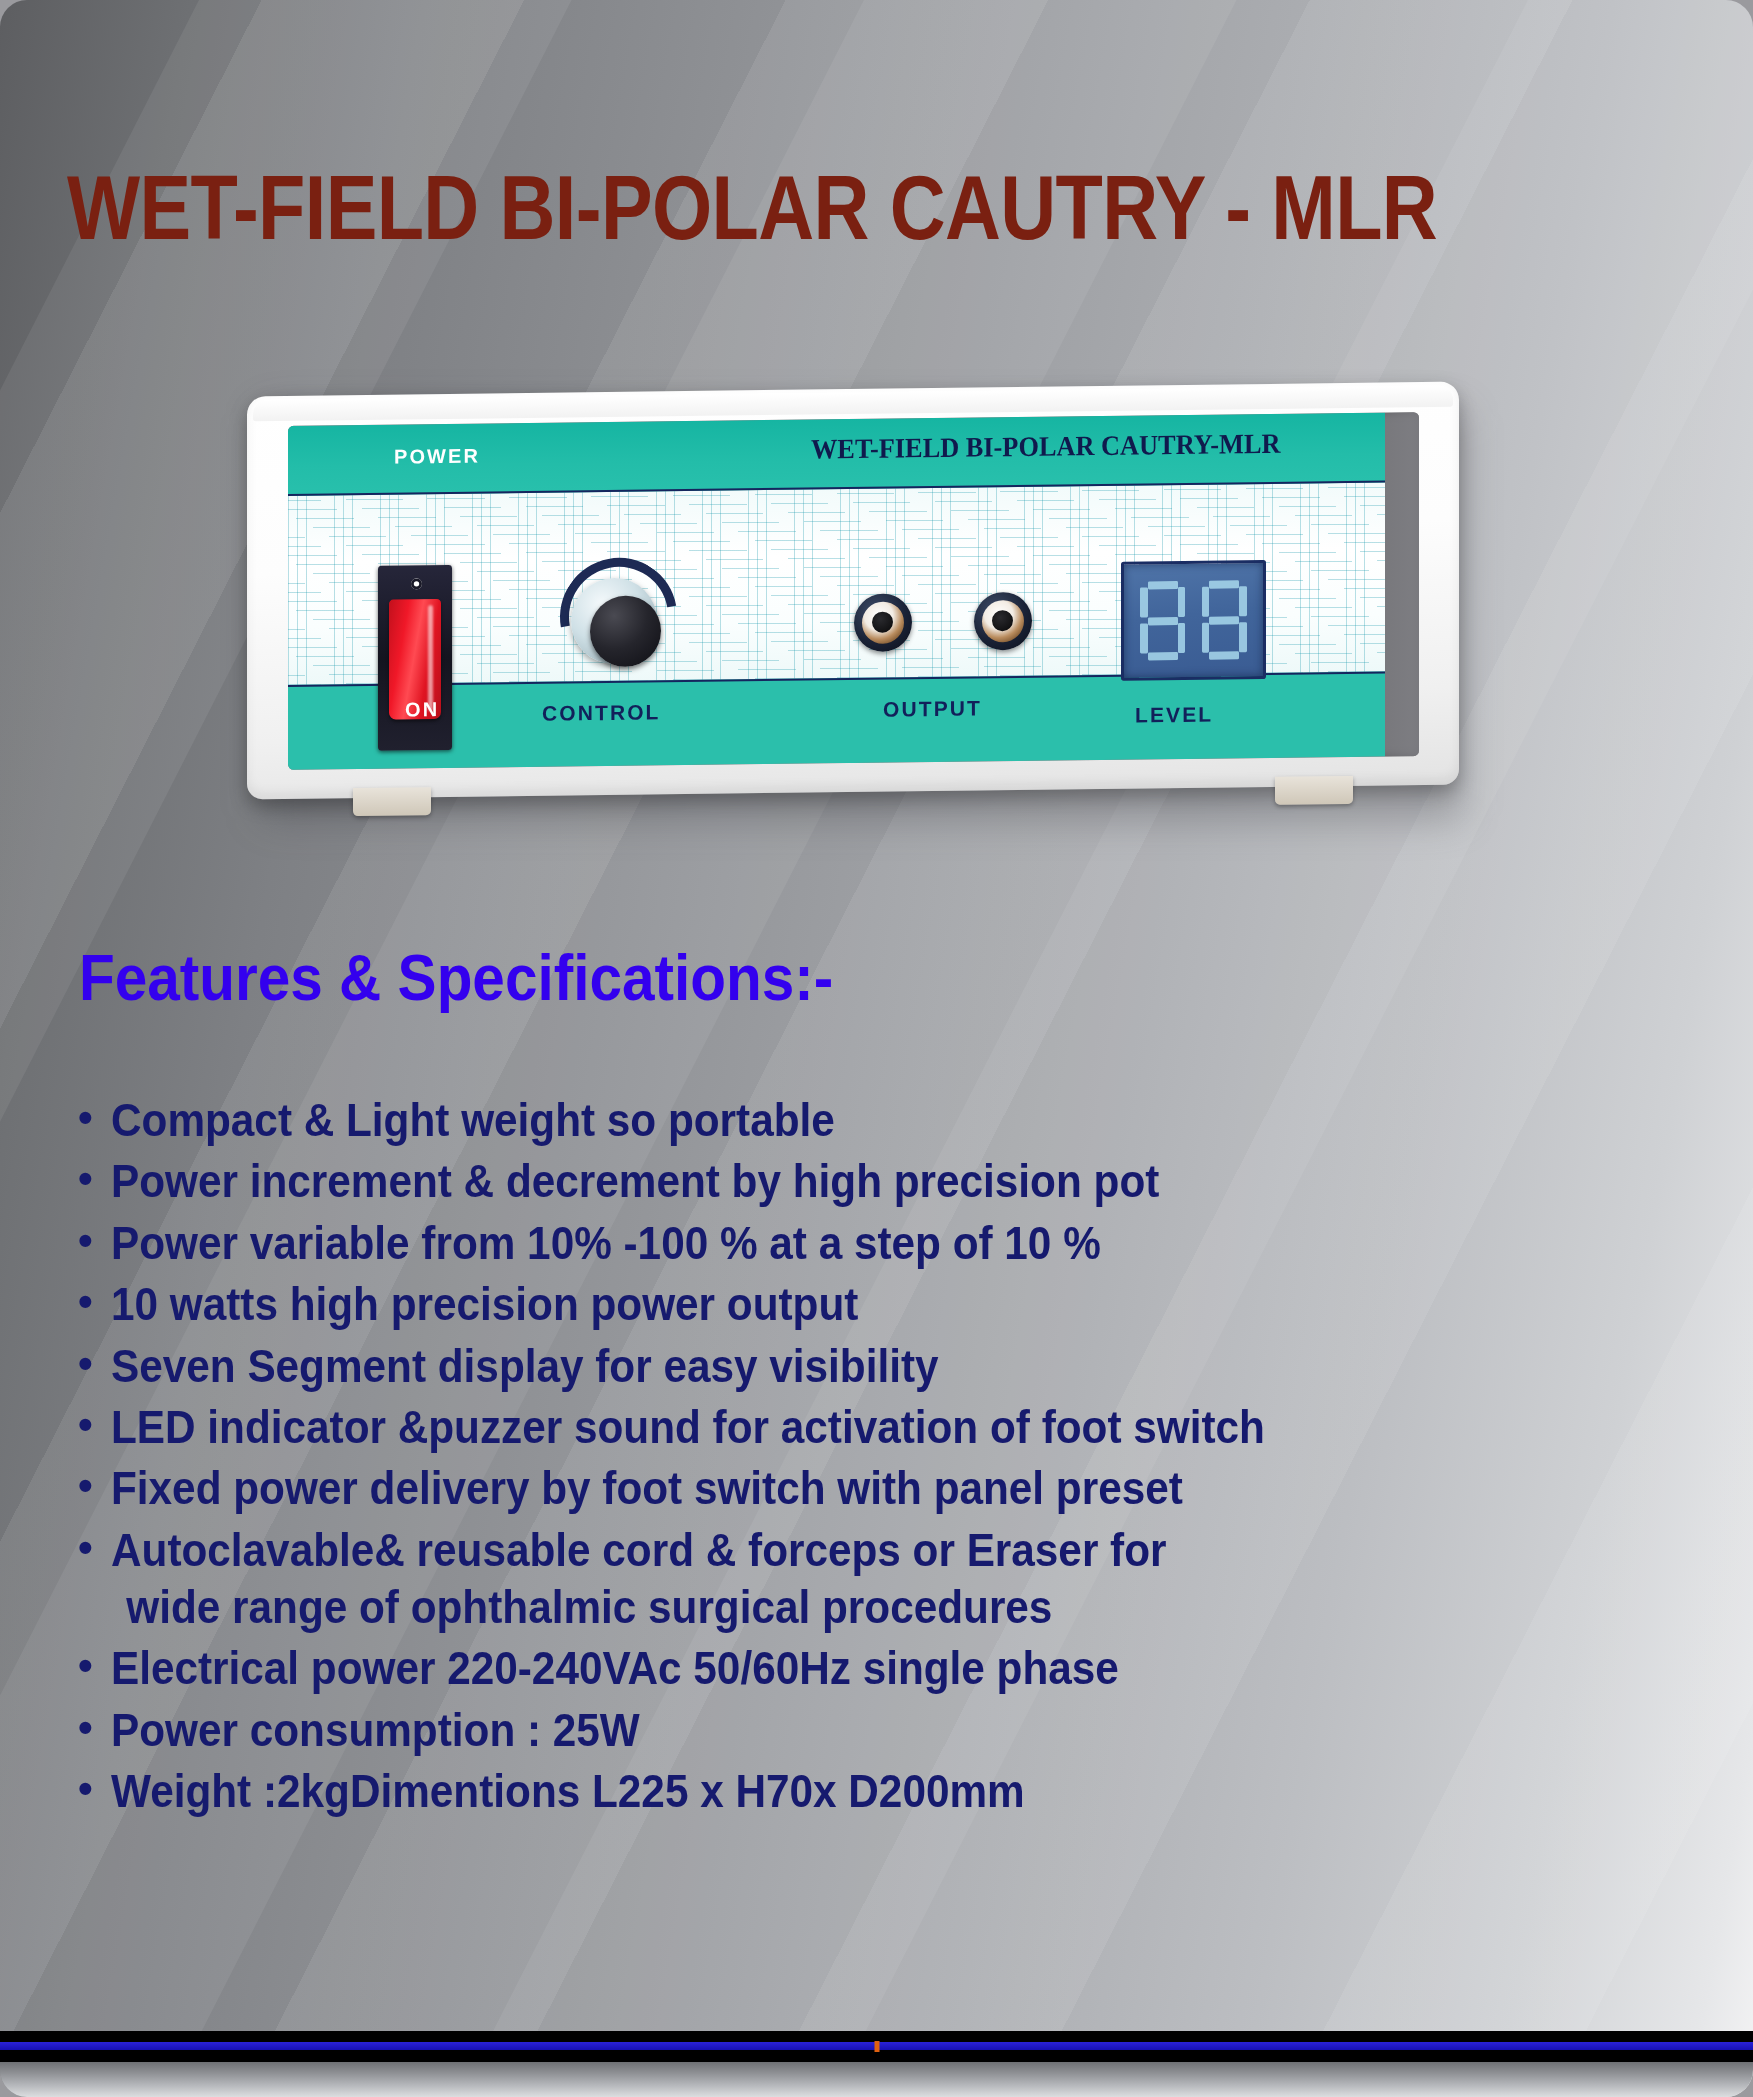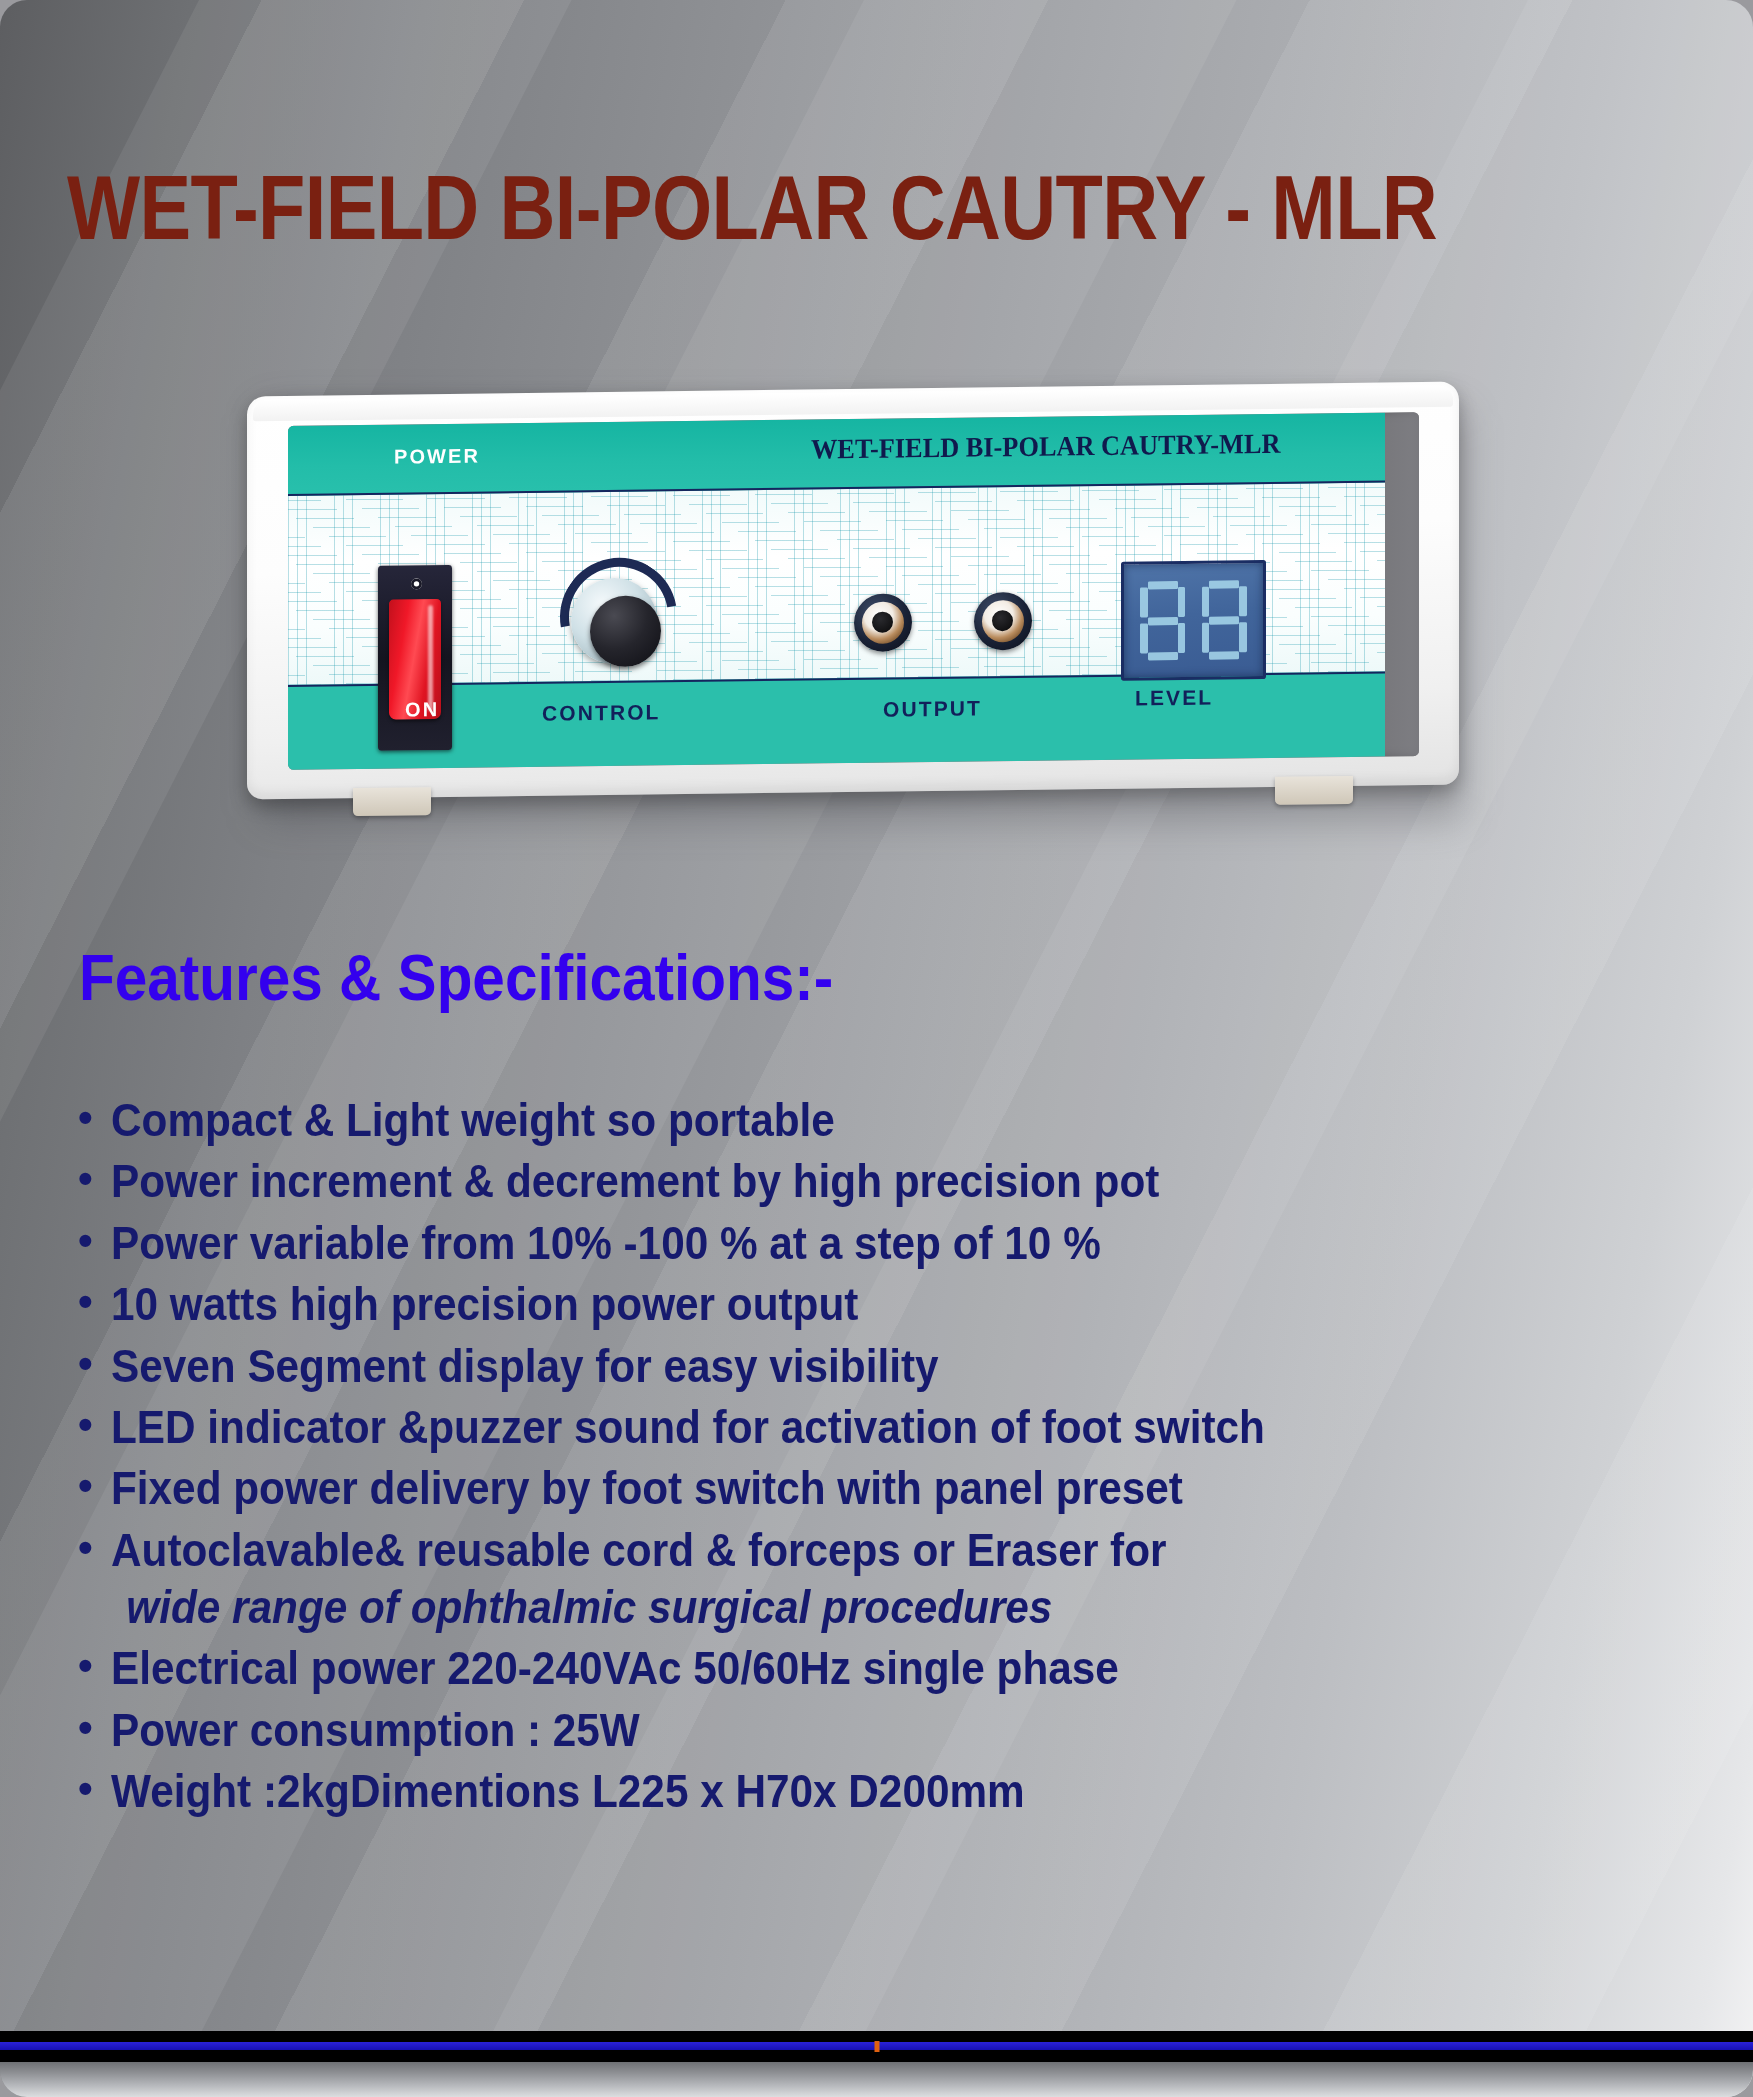--- a/index.html
+++ b/index.html
@@ -152,21 +152,21 @@
   }
   .digit{position:relative;width:45px;height:79px;}
   .seg{position:absolute;background:#a8d8ec;border-radius:1.4px;opacity:.85;}
   .s-a{left:7.8px;top:0;width:30px;height:7.8px;}
   .s-b{right:0;top:5.7px;width:7.8px;height:30px;}
   .s-c{right:0;top:42px;width:7.8px;height:30px;}
   .s-d{left:7.8px;bottom:0;width:30px;height:7.8px;}
   .s-e{left:0;top:42px;width:7.8px;height:30px;}
   .s-f{left:0;top:5.7px;width:7.8px;height:30px;}
   .s-g{left:7.8px;top:36px;width:30px;height:7.8px;}
-  .lbl-level{position:absolute;left:847px;top:201px;color:#12205a;font-size:21px;
+  .lbl-level{position:absolute;left:847px;top:218px;color:#12205a;font-size:21px;
              font-weight:bold;letter-spacing:2.1px;}
   
   #recess-shade{position:absolute;right:0;top:0;width:34px;height:344px;
                 background:linear-gradient(90deg,rgba(90,90,95,.55),rgba(120,120,125,.85));}
   
   .foot{position:absolute;bottom:-18.4px;width:78px;height:28px;
         background:linear-gradient(180deg,#e8e3da,#cfc7b8);border-radius:0 0 5px 5px;
         box-shadow:0 2.1px 4.2px rgba(0,0,0,.3);}
   #foot-l{left:106px;} #foot-r{right:106px;}
 
@@ -179,21 +179,21 @@
 
   
   #bullets{position:absolute;left:78px;top:1092px;width:1612px;}
   .bullet{
     display:flex;align-items:flex-start;margin-bottom:5px;
     color:#161a6e;font-size:47px;font-weight:bold;line-height:1.20;
   }
   .bullet .dot{flex:0 0 auto;width:33px;font-size:42px;line-height:1.22;}
   .bullet .btxt{flex:1 1 auto;transform:scaleX(0.90);transform-origin:left center;
                 white-space:nowrap;}
-  .bullet.cont{margin-top:-4.2px;font-style:italic;}
+  .bullet.cont{margin-top:-4.2px;}
   .bullet.cont .dot{visibility:hidden;}
   .bullet.cont .btxt{padding-left:17px;}
 
   
   #bottom-bar{position:absolute;left:0;right:0;bottom:35px;height:31px;background:#000000;}
   #bottom-blue{position:absolute;left:0;right:0;top:11.3px;height:7.8px;
                background:linear-gradient(180deg,#2a22d8,#1710b4);}
   #bottom-tick{position:absolute;left:50%;top:10px;width:5px;height:10.6px;
                background:#e06010;transform:translateX(-50%);}
   #bottom-grad{position:absolute;left:0;right:0;bottom:0;height:35px;

